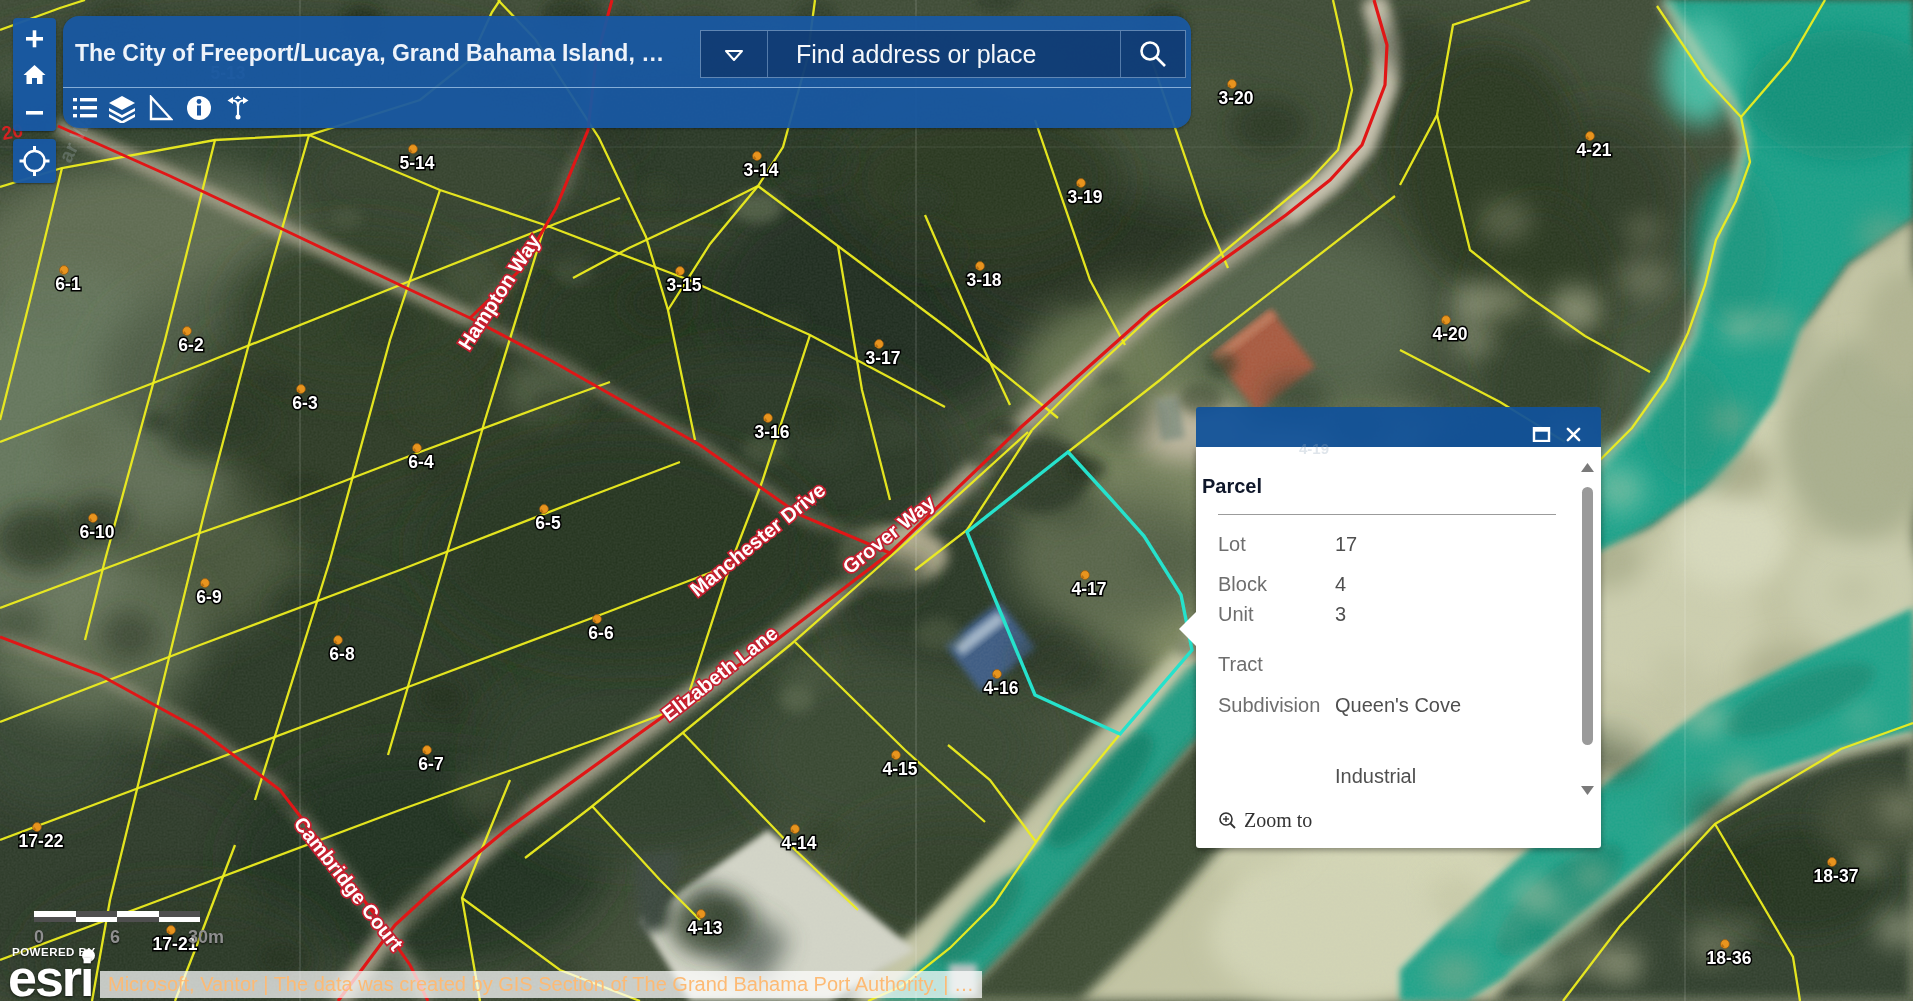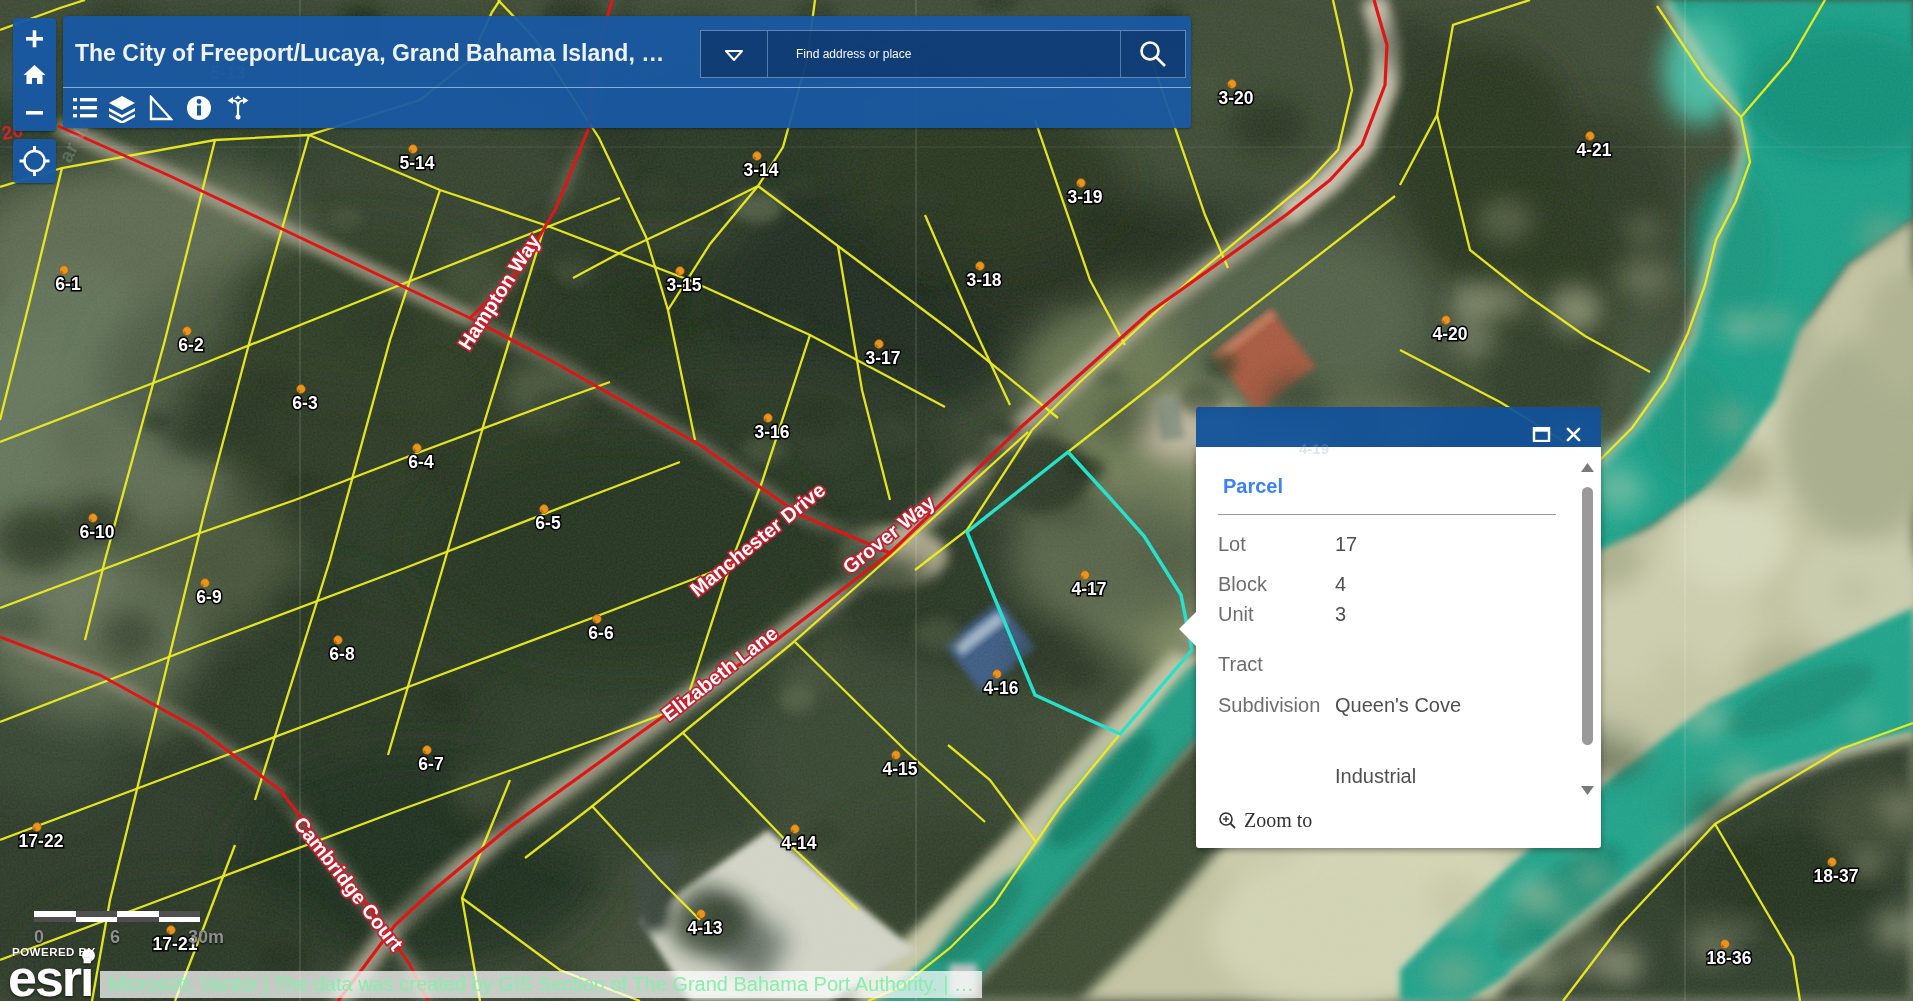--- a/index.html
+++ b/index.html
@@ -1,47 +1,47 @@
 <!DOCTYPE html>
 <html><head>
 <meta charset="utf-8">
 <style>
 html,body{margin:0;padding:0;width:1913px;height:1001px;overflow:hidden;background:#42503a;font-family:"Liberation Sans",sans-serif;}
 #stage{position:relative;width:1913px;height:1001px;overflow:hidden;}
 #map{position:absolute;left:0;top:0;}
 .ui{position:absolute;}
 
-#header{left:63px;top:16px;width:1128px;height:112px;background:rgba(24,88,163,0.94);border-radius:4px;box-shadow:0 1px 3px rgba(0,0,0,0.35);}
+#header{left:63px;top:16px;width:1128px;height:112px;background:rgba(24,88,163,0.94);border-radius:16px;box-shadow:0 1px 3px rgba(0,0,0,0.35);}
 #hsep{position:absolute;left:0;top:71px;width:100%;height:1px;background:rgba(160,195,230,0.8);}
 #htitle{position:absolute;left:12px;top:24px;color:#eef3fa;font-size:23px;font-weight:bold;white-space:nowrap;}
 #searchbox{position:absolute;left:637px;top:14px;width:484px;height:46px;background:rgba(7,36,80,0.5);border:1px solid rgba(130,165,205,0.7);display:flex;}
 #dropseg{width:66px;height:100%;border-right:1px solid rgba(130,165,205,0.6);position:relative;}
 #dropseg svg{position:absolute;left:23px;top:18px;}
-#searchtxt{flex:1;color:rgba(255,255,255,0.96);font-size:12px;line-height:46px;padding-left:28px;}
+#searchtxt{flex:1;color:rgba(255,255,255,0.96);font-size:25px;line-height:46px;padding-left:28px;}
 #magseg{width:64px;height:100%;border-left:1px solid rgba(130,165,205,0.6);position:relative;}
 #toolrow{position:absolute;left:0;top:72px;width:100%;height:40px;}
 .ticon{position:absolute;top:7px;}
 
 .bluebtn{position:absolute;background:rgba(24,88,163,0.96);border-radius:4px;box-shadow:0 1px 2px rgba(0,0,0,0.4);}
 #zoomcol{left:13px;top:18px;width:43px;height:113px;}
 #locate{left:13px;top:139px;width:43px;height:44px;}
 
 #popup{left:1196px;top:407px;width:405px;height:441px;}
 #ptitle{position:absolute;left:0;top:0;width:100%;height:40px;background:rgba(17,82,154,0.94);border-radius:3px 3px 0 0;}
 #pbody{position:absolute;left:0;top:40px;width:100%;height:401px;background:#fff;border-radius:0 0 3px 3px;box-shadow:0 2px 6px rgba(0,0,0,0.4);}
 #pointer{position:absolute;left:-17px;top:205px;width:0;height:0;border-top:17px solid transparent;border-bottom:17px solid transparent;border-right:17px solid #fff;}
 .prow{position:absolute;left:22px;width:368px;font-size:20px;color:#6e6e6e;white-space:nowrap;}
 .pval{position:absolute;left:117px;color:#4f4f4f;top:0;}
-#parcelhead{position:absolute;left:27px;top:28px;font-size:20px;font-weight:bold;color:#3b82f6;}
+#parcelhead{position:absolute;left:6px;top:28px;font-size:20px;font-weight:bold;color:#0f172a;}
 #phr{position:absolute;left:22px;top:67px;width:338px;height:1px;background:#9b9b9b;}
 
 #sbar{position:absolute;right:6px;top:14px;width:15px;height:350px;}
 #sthumb{position:absolute;left:2px;top:26px;width:11px;height:258px;background:#9a9a9a;border-radius:6px;}
 
-#attrib{left:100px;top:971px;height:27px;background:rgba(255,255,255,0.72);color:#86efac;font-size:20px;line-height:27px;padding:0 8px;white-space:nowrap;}
+#attrib{left:100px;top:971px;height:27px;background:rgba(255,255,255,0.72);color:#fdba74;font-size:20px;line-height:27px;padding:0 8px;white-space:nowrap;}
 #pby{left:12px;top:946px;color:#fff;font-size:11.5px;font-weight:bold;letter-spacing:0.5px;text-shadow:0 1px 2px rgba(0,0,0,0.85);}
 #esri{left:8px;top:948px;color:#fff;font-size:52px;font-weight:bold;letter-spacing:-2px;text-shadow:0 1px 3px rgba(0,0,0,0.7);}
 #pbydot{position:absolute;left:82px;top:949px;width:13px;height:13px;border-radius:50%;background:#fff;box-shadow:0 1px 2px rgba(0,0,0,0.6);}
 #scalelbl{left:28px;top:927px;color:#8f8f8f;font-size:18px;font-weight:bold;text-shadow:0 1px 2px rgba(0,0,0,0.85);width:200px;}
 </style>
 </head>
 <body>
 <div id="stage">
 <div id="map"><svg width="1913" height="1001" viewBox="0 0 1913 1001">
 <defs>

